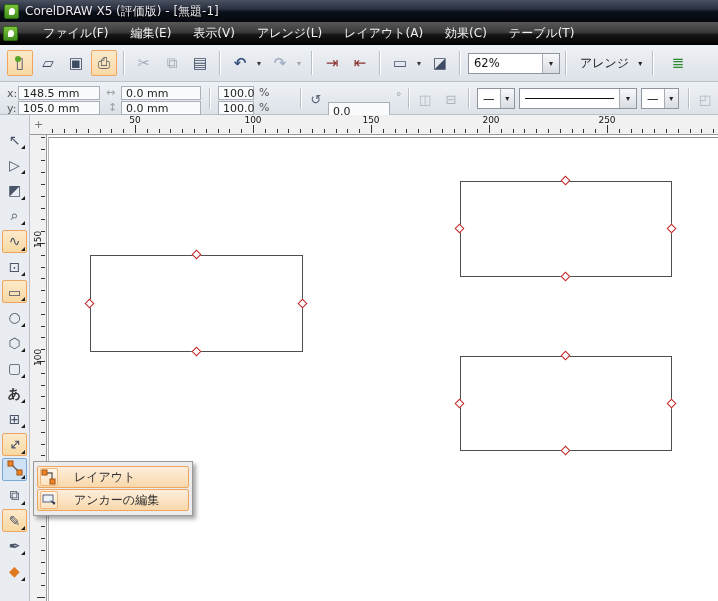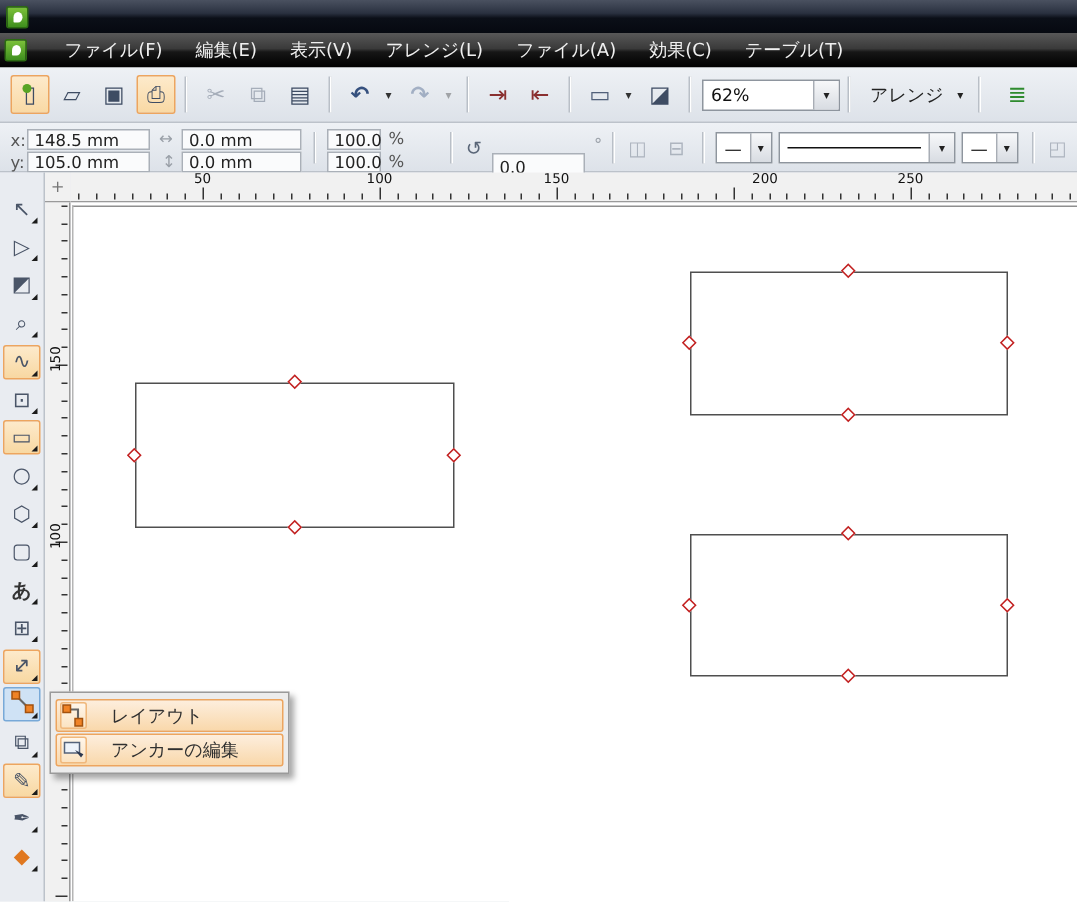--- a/index.html
+++ b/index.html
@@ -109,30 +109,31 @@
   .fly-item.current .fly-ico{border-color:#78a9d8;background:#ddebf8;}
   .fly-label{font-size:12px;color:#303030;margin-left:14px;white-space:nowrap;}
 </style>
 </head>
 <body>
 
 <div id="app" data-name="coreldraw-window">
 
   <div class="titlebar" data-name="title-bar">
     <span class="appicon" data-name="app-logo-icon"></span>
+    <span class="ttext" data-name="window-title">CorelDRAW X5 (評価版) - [無題-1]</span>
   </div>
 
   <div class="menubar" data-name="menu-bar">
     <span class="appicon" data-name="document-icon"></span>
     <span id="menu-items" style="display: flex;">
         <div class="menu-item" data-name="menu-item-0">ファイル(F)</div>
         <div class="menu-item" data-name="menu-item-1">編集(E)</div>
         <div class="menu-item" data-name="menu-item-2">表示(V)</div>
         <div class="menu-item" data-name="menu-item-3">アレンジ(L)</div>
-        <div class="menu-item" data-name="menu-item-4">ファイル(A)</div>
+        <div class="menu-item" data-name="menu-item-4">レイアウト(A)</div>
         <div class="menu-item" data-name="menu-item-5">効果(C)</div>
         <div class="menu-item" data-name="menu-item-8">テーブル(T)</div>
       </span>
   </div>
 
   <div class="toolbar" data-name="standard-toolbar">
     <span id="toolbar-buttons" style="display:flex;align-items:center;">
         <div class="tbtn hl" data-name="new-document-button">
           <span data-name="new-document-icon">▯</span>
         </div>
@@ -383,21 +384,21 @@
       <div class="htick" data-name="ruler-tick" style="left: 595.4px; height: 4px;"></div>
       <div class="htick" data-name="ruler-tick" style="left: 607.2px; height: 4px;"></div>
       <div class="htick" data-name="ruler-tick" style="left: 619px; height: 4px;"></div>
       <div class="htick" data-name="ruler-tick" style="left: 630.8px; height: 4px;"></div>
       <div class="htick" data-name="ruler-tick" style="left: 642.6px; height: 4px;"></div>
       <div class="htick" data-name="ruler-tick" style="left: 654.4px; height: 4px;"></div>
       <div class="htick" data-name="ruler-tick" style="left: 666.2px; height: 4px;"></div>
       <div class="hlabel" data-name="h-ruler-label" style="left: 88px;">50</div>
       <div class="hlabel" data-name="h-ruler-label" style="left: 206px;">100</div>
       <div class="hlabel" data-name="h-ruler-label" style="left: 324px;">150</div>
-      <div class="hlabel" data-name="h-ruler-label" style="left: 463px; text-align: center;">200</div>
+      <div class="hlabel" data-name="h-ruler-label" style="left: 444px; text-align: center;">200</div>
       <div class="hlabel" data-name="h-ruler-label" style="left: 560px;">250</div>
     </div>
   <div class="vruler" id="vruler" data-name="vertical-ruler">
       <div class="vtick" data-name="ruler-tick" style="top: 1.8px; width: 4px;"></div>
       <div class="vtick" data-name="ruler-tick" style="top: 13.6px; width: 4px;"></div>
       <div class="vtick" data-name="ruler-tick" style="top: 25.4px; width: 4px;"></div>
       <div class="vtick" data-name="ruler-tick" style="top: 37.2px; width: 4px;"></div>
       <div class="vtick" data-name="ruler-tick" style="top: 49px; width: 4px;"></div>
       <div class="vtick" data-name="ruler-tick" style="top: 60.8px; width: 4px;"></div>
       <div class="vtick" data-name="ruler-tick" style="top: 72.6px; width: 4px;"></div>

